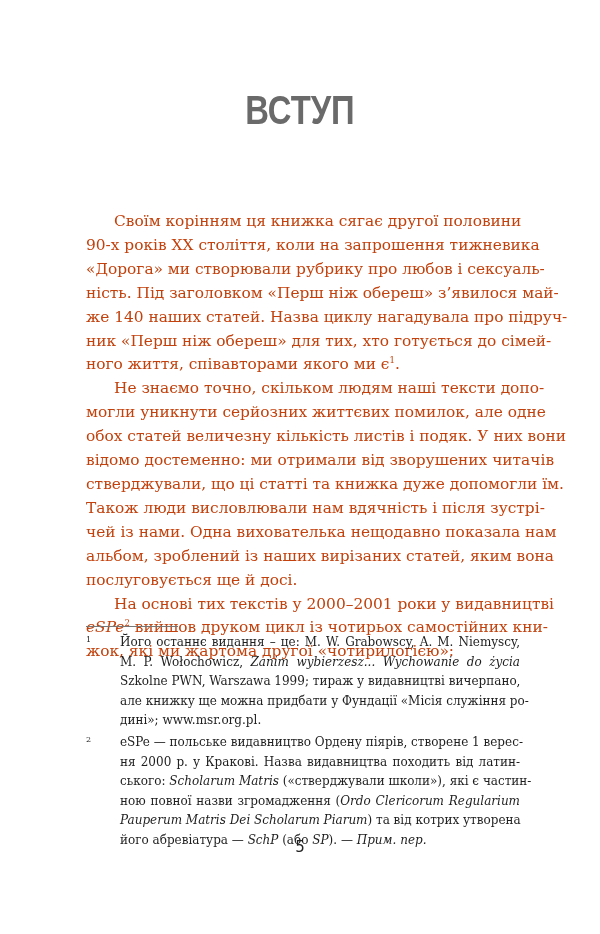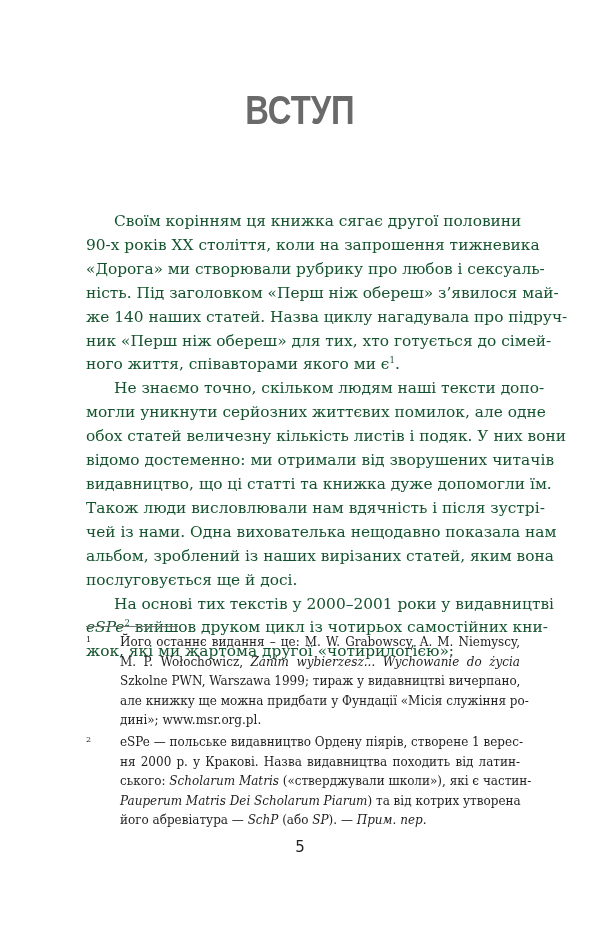--- a/index.html
+++ b/index.html
@@ -5,21 +5,21 @@
   html, body { margin: 0; padding: 0; background: #ffffff; }
   body { width: 600px; height: 934px; position: relative; overflow: hidden; }
   .page { position: absolute; left: 0; top: 0; width: 507px; height: 934px; background: #fff; }
   .title {
     position: absolute; left: 0; width: 600px; top: 88px; text-align: center;
     font-family: "Liberation Sans", sans-serif; font-weight: bold; font-size: 40px;
     color: #6a6a6a; letter-spacing: 0px; transform: scaleX(0.82); transform-origin: center;
   }
   .body {
     position: absolute; left: 86px; top: 210px; width: 434px;
-    font-family: "DejaVu Serif", serif; font-size: 15.4px; line-height: 23.9px; color: #14532d;
+    font-family: "DejaVu Serif", serif; font-size: 15.4px; line-height: 23.9px; color: #c2410c;
   }
   .line { display: block; text-align: justify; text-align-last: justify; white-space: nowrap; }
   .line.last { text-align-last: left; }
   .line.indent { padding-left: 28px; }
   .fn-rule { position: absolute; left: 86px; top: 626px; width: 92px; border-top: 1px solid #777; }
   .footnotes {
     position: absolute; left: 86px; top: 633px; width: 434px;
     font-family: "DejaVu Serif", serif; font-size: 12.6px; line-height: 19.6px; color: #1e1e1e;
   }
   .fn { position: relative; padding-left: 34px; margin-bottom: 2px; }
@@ -50,21 +50,21 @@
       <span class="line">же 140 наших статей. Назва циклу нагадувала про підруч-</span>
       <span class="line">ник «Перш ніж обереш» для тих, хто готується до сімей-</span>
       <span class="line last"><span>ного життя, співавторами якого ми є</span><sup>1</sup><span>.</span></span>
     </div>
 
     <div>
       <span class="line indent">Не знаємо точно, скільком людям наші тексти допо-</span>
       <span class="line">могли уникнути серйозних життєвих помилок, але одне</span>
       <span class="line">обох статей величезну кількість листів і подяк. У них вони</span>
       <span class="line">відомо достеменно: ми отримали від зворушених читачів</span>
-      <span class="line">видавництво, що ці статті та книжка дуже допомогли їм.</span>
+      <span class="line">стверджували, що ці статті та книжка дуже допомогли їм.</span>
       <span class="line">Також люди висловлювали нам вдячність і після зустрі-</span>
       <span class="line">чей із нами. Одна вихователька нещодавно показала нам</span>
       <span class="line">альбом, зроблений із наших вирізаних статей, яким вона</span>
       <span class="line last">послуговується ще й досі.</span>
     </div>
 
     <div>
       <span class="line indent">На основі тих текстів у 2000–2001 роки у видавництві</span>
       <span class="line"><i>eSPe</i><sup>2</sup> <span>вийшов друком цикл із чотирьох самостійних кни-</span></span>
       <span class="line last">жок, які ми жартома другої «чотирилогією»:</span>
@@ -80,19 +80,20 @@
       <span class="line"><span>M. P. Wołochowicz, </span><i>Zanim wybierzesz... Wychowanie do życia</i></span>
       <span class="line">Szkolne PWN, Warszawa 1999; тираж у видавництві вичерпано,</span>
       <span class="line">але книжку ще можна придбати у Фундації «Місія служіння ро-</span>
       <span class="line last"><span>дині»; </span><b>www.msr.org.pl</b><span>.</span></span>
     </div>
     <div class="fn">
       <span class="fn-num">2</span>
       <span class="line">eSPe — польське видавництво Ордену піярів, створене 1 верес-</span>
       <span class="line">ня 2000 р. у Кракові. Назва видавництва походить від латин-</span>
       <span class="line"><span>ського: </span><i>Scholarum Matris</i><span> («стверджували школи»), які є частин-</span></span>
+      <span class="line"><span>ною повної назви згромадження (</span><i>Ordo Clericorum Regularium</i></span>
       <span class="line"><i>Pauperum Matris Dei Scholarum Piarum</i><span>) та від котрих утворена</span></span>
       <span class="line last"><span>його абревіатура — </span><i>SchP</i><span> (або </span><i>SP</i><span>). — </span><i>Прим. пер.</i></span>
     </div>
   </div>
 
   <div class="pagenum">5</div>
 </div>
 
 </body></html>

